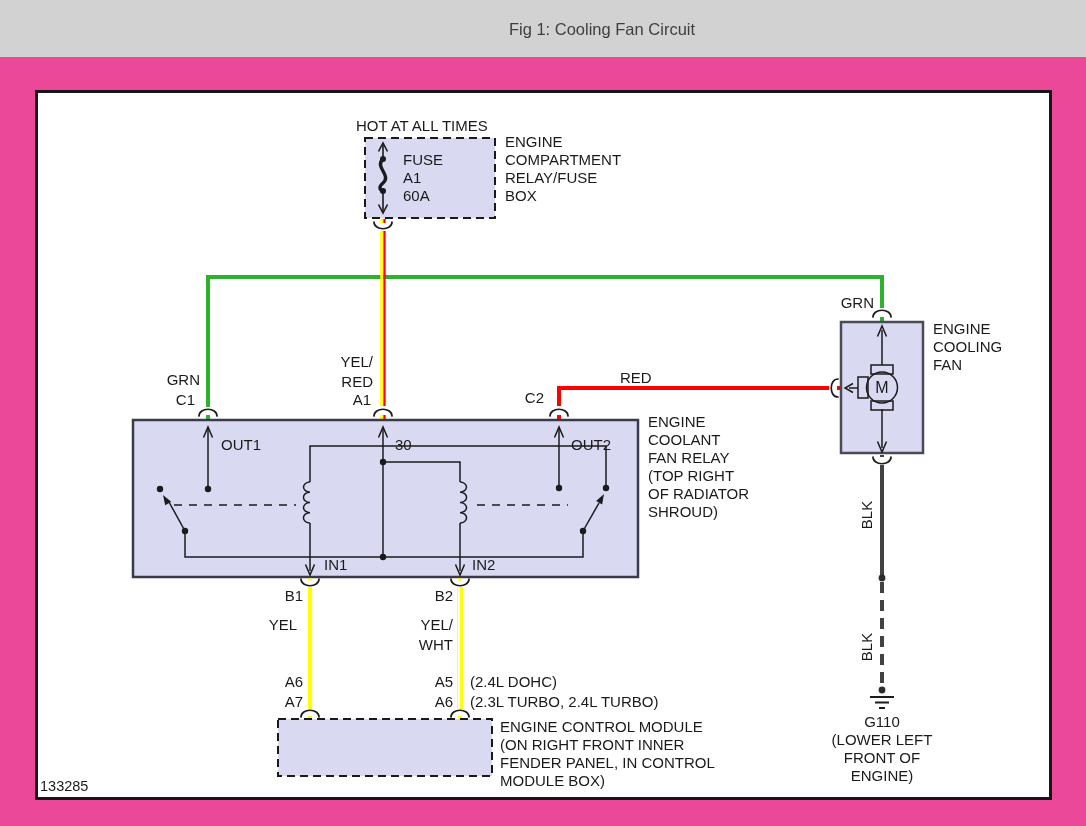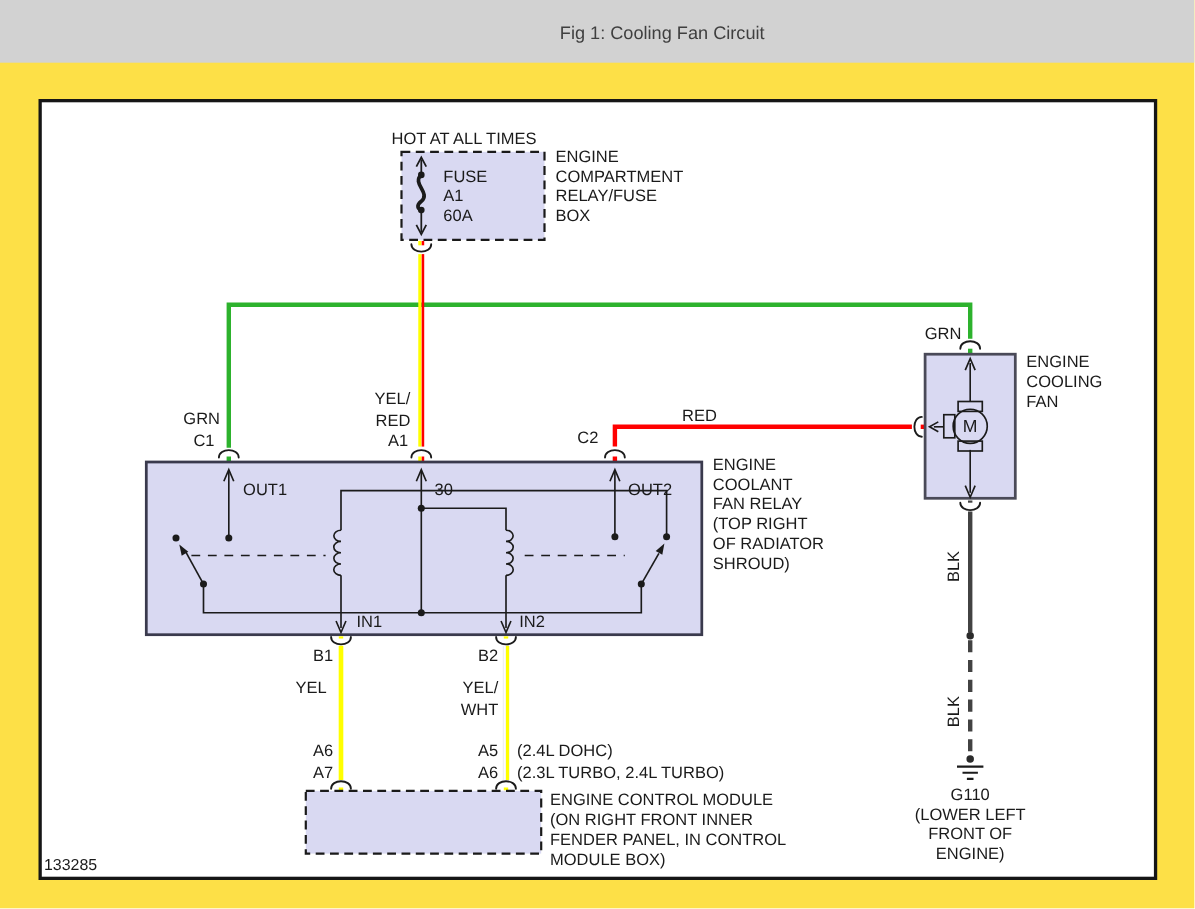--- a/index.html
+++ b/index.html
@@ -1,16 +1,16 @@
 <!DOCTYPE html>
 <html><head>
 <meta charset="utf-8">
 <style>
   html,body{margin:0;padding:0;background:#ffffff;}
-  .page{position:relative;width:1086px;height:826px;background:#fde047;overflow:hidden;}
+  .page{position:relative;width:1086px;height:826px;background:#ec4899;overflow:hidden;}
   svg{display:block;}
   text{font-family:"Liberation Sans","DejaVu Sans",sans-serif;font-size:15px;fill:#1a1a1a;}
   .title-text{font-size:16.5px;fill:#3f3f3f;}
   .motor-text{font-size:16px;}
   .fig-num{font-size:14.5px;}
 </style>
 </head>
 <body>
 
 <div class="page">

